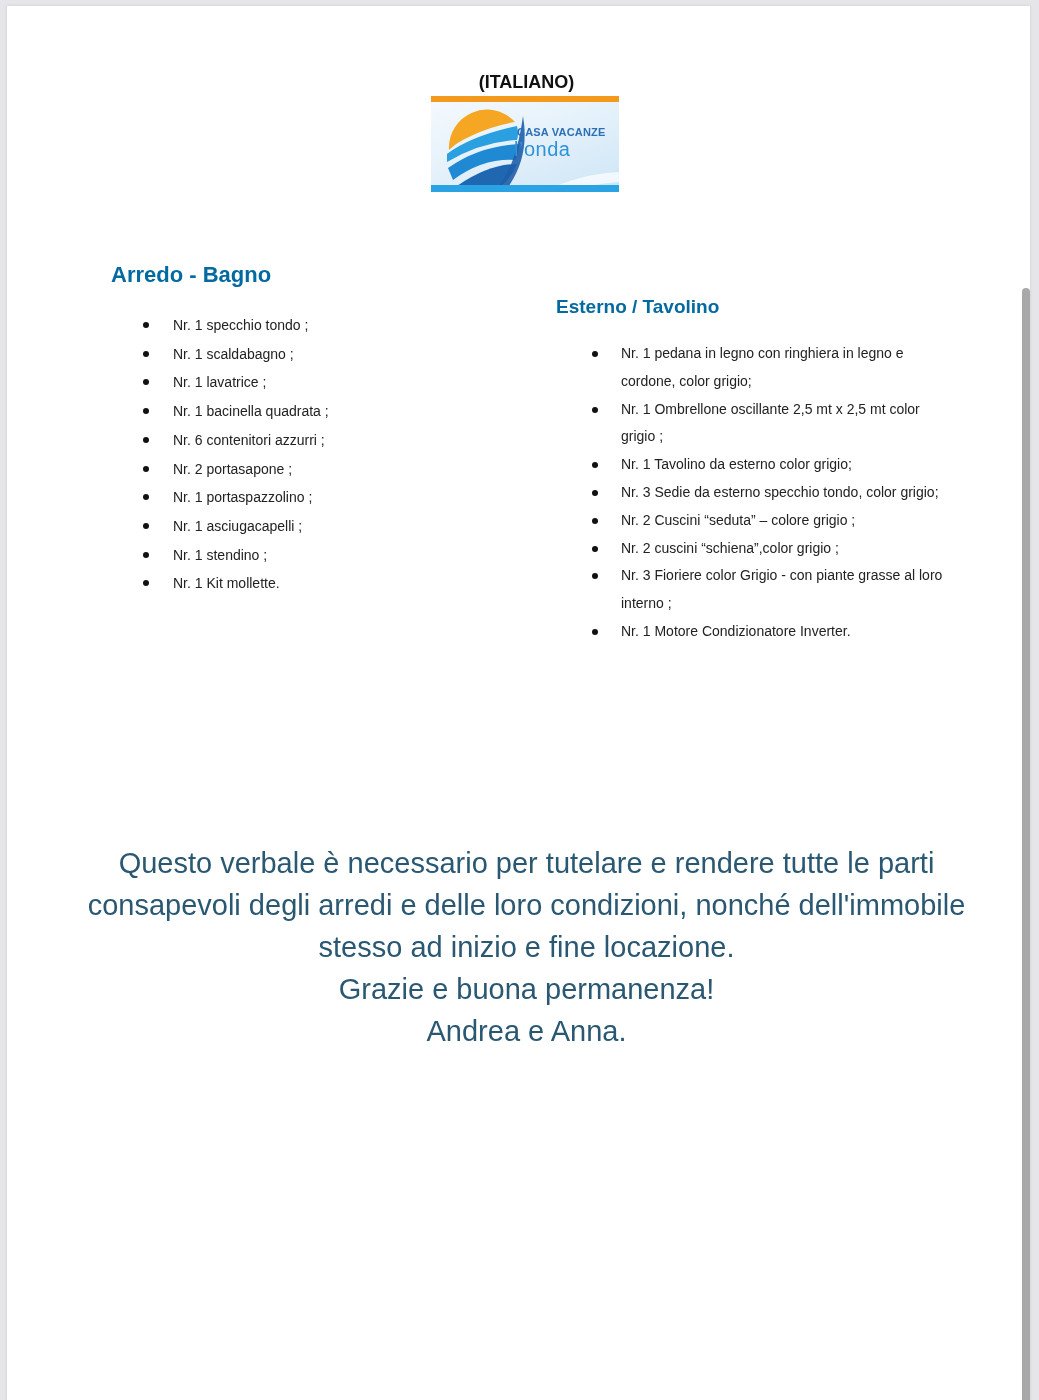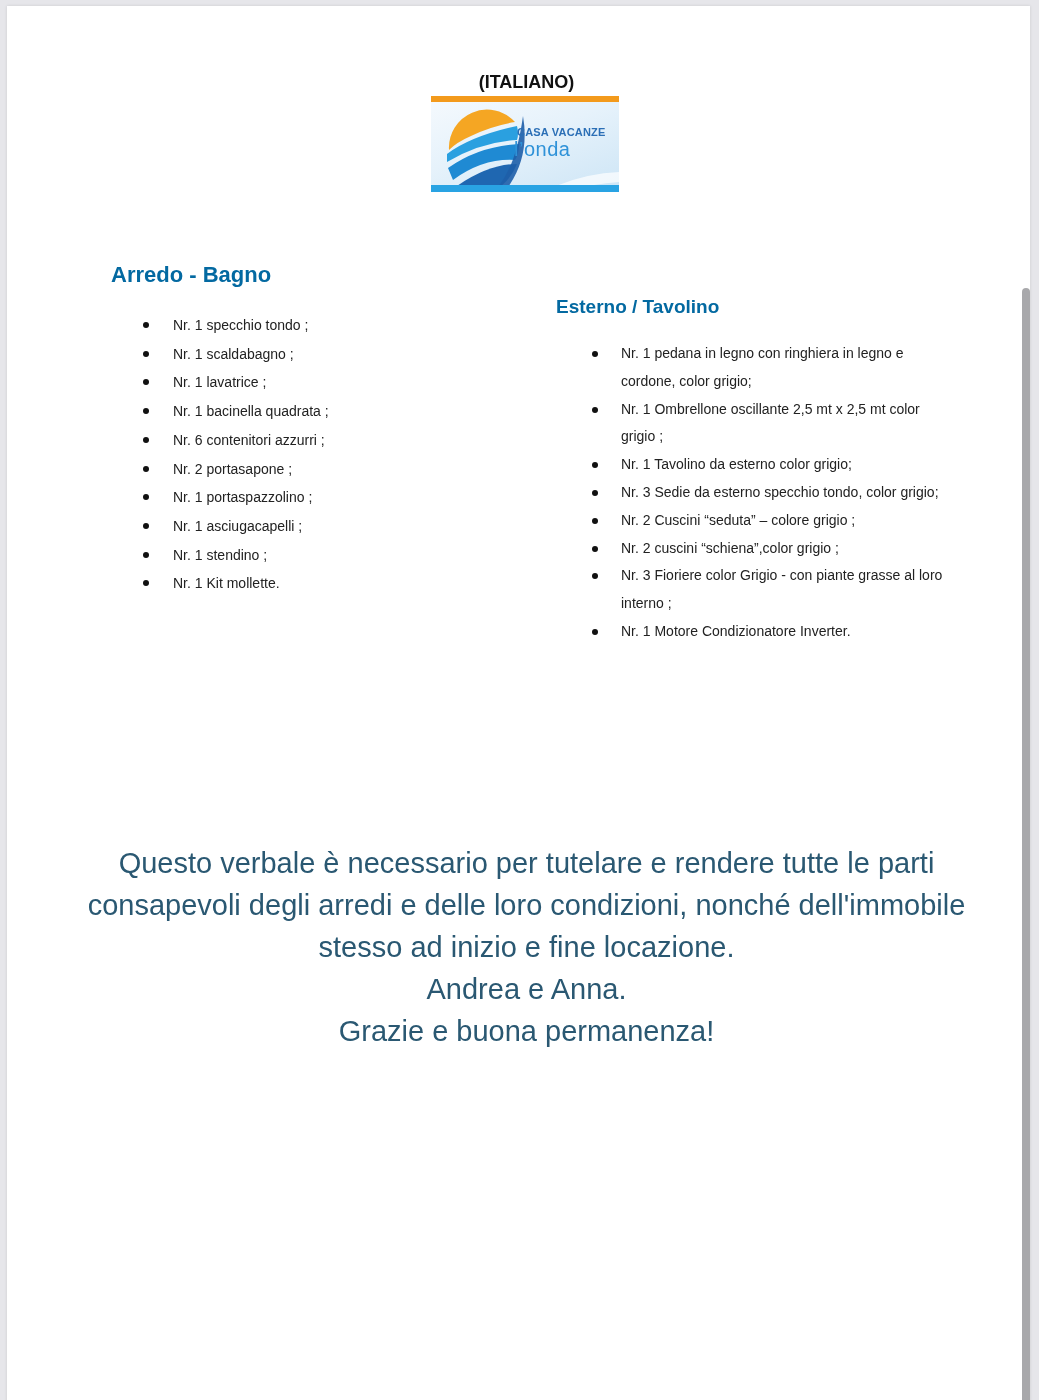--- a/index.html
+++ b/index.html
@@ -110,18 +110,18 @@
     <li>Nr. 1 Tavolino da esterno color grigio;</li>
     <li>Nr. 3 Sedie da esterno specchio tondo, color grigio;</li>
     <li>Nr. 2 Cuscini “seduta” – colore grigio ;</li>
     <li>Nr. 2 cuscini “schiena”,color grigio ;</li>
     <li>Nr. 3 Fioriere color Grigio  - con piante grasse al loro interno ;</li>
     <li>Nr. 1 Motore Condizionatore Inverter.</li>
   </ul>
 
   <div class="closing">
     <p>Questo verbale è necessario per tutelare e rendere tutte le parti consapevoli degli arredi e delle loro condizioni, nonché dell'immobile stesso ad inizio e fine locazione.</p>
+    <p>Grazie e buona permanenza!</p>
     <p>Andrea e Anna.</p>
-    <p>Grazie e buona permanenza!</p>
   </div>
 </div>
 
 <div class="scrollbar"></div>
 
 </body></html>

